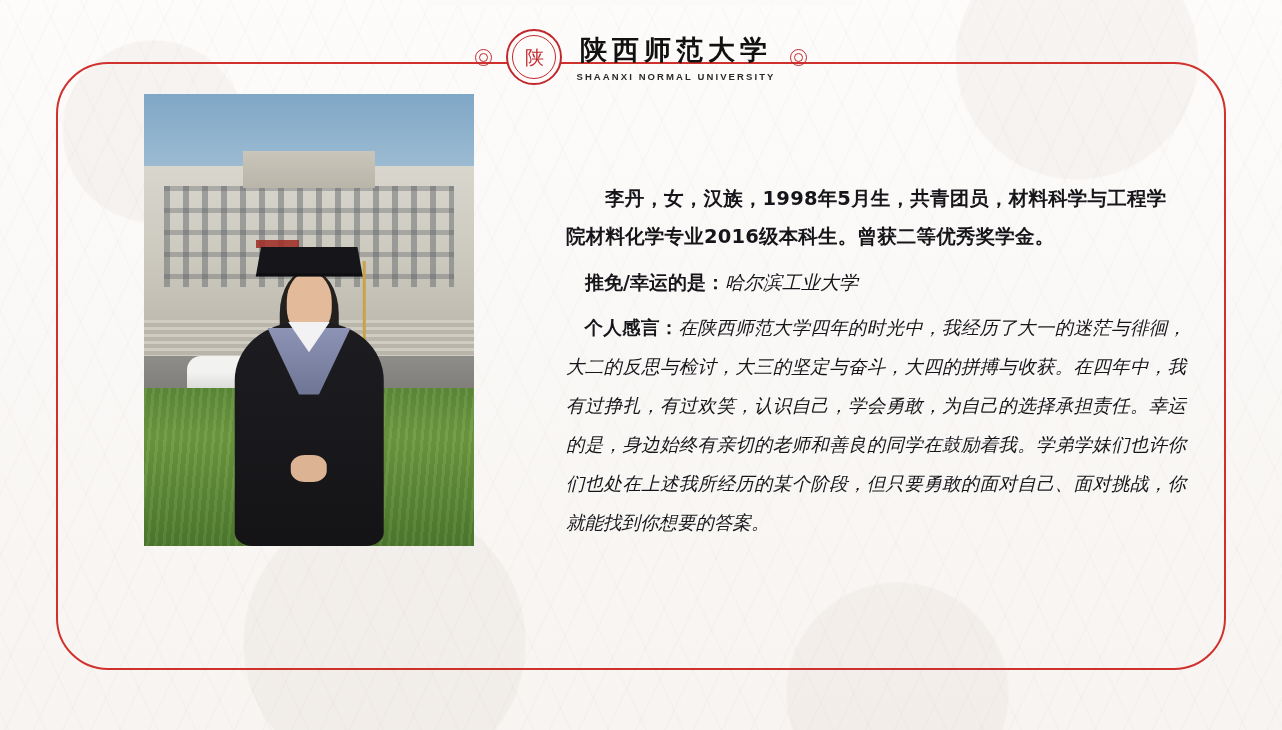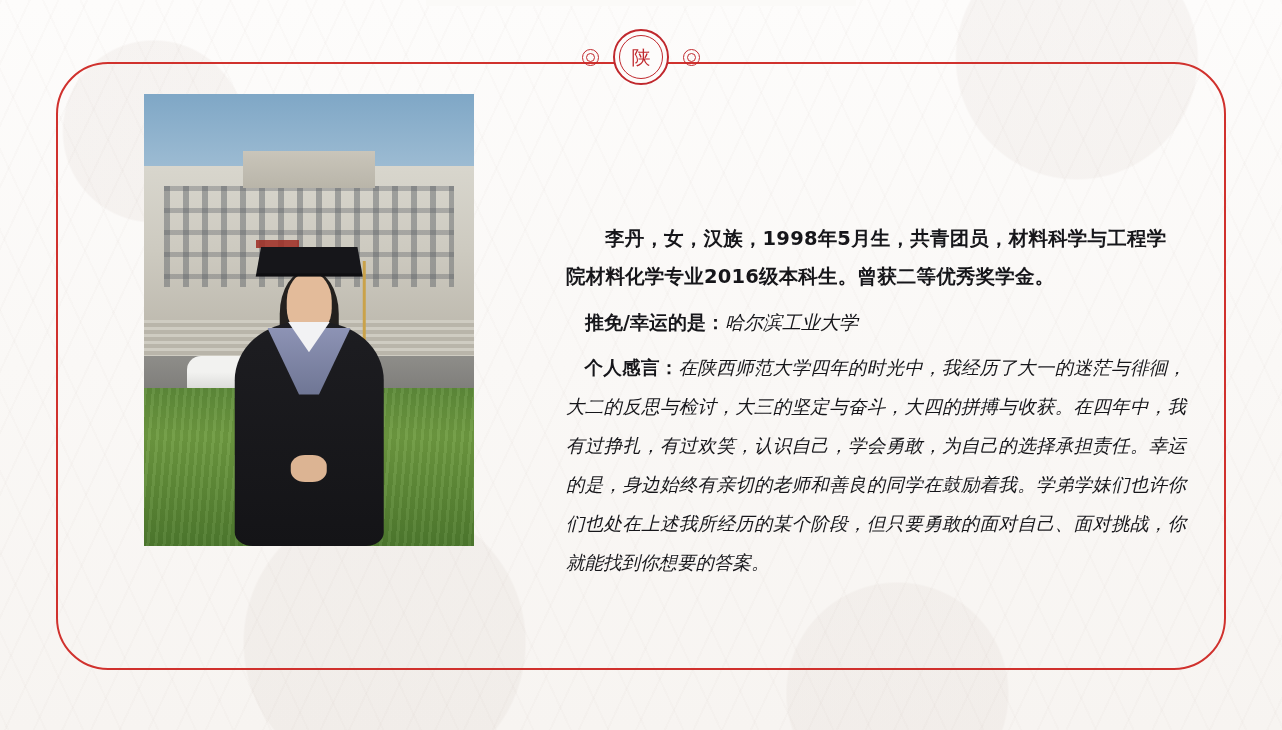--- a/index.html
+++ b/index.html
@@ -236,21 +236,20 @@
     color: #16161a;
     margin-bottom: 6px;
   }
   .p-intro {
     font-size: 19.5px;
     line-height: 38px;
     text-indent: 2em;
     letter-spacing: .2px;
     font-weight: 600;
     font-family: "DejaVu Sans", sans-serif;
-    margin-top: 40px;
   }
   .p-school {
     font-size: 19px;
     line-height: 40px;
     text-indent: 1em;
     font-family: "DejaVu Sans", sans-serif;
   }
   .p-school .lbl { font-weight: 700; }
   .p-words {
     font-size: 18.5px;
@@ -272,20 +271,24 @@
 
 <div class="frame"></div>
 <div class="frame-notch"></div>
 
 <div class="header">
   <div class="deco-circle"></div>
   <div class="seal-outer">
     <div class="seal-inner">
       <span class="seal-char">陕</span>
     </div>
+  </div>
+  <div class="uni-names">
+    <div class="uni-cn">陕西师范大学</div>
+    <div class="uni-en">SHAANXI NORMAL UNIVERSITY</div>
   </div>
   <div class="deco-circle"></div>
 </div>
 
 <div class="photo-wrap">
   <div class="photo">
     <div class="ph-sky"></div>
     <div class="ph-building">
       <div class="ph-redsign"></div>
     </div>

